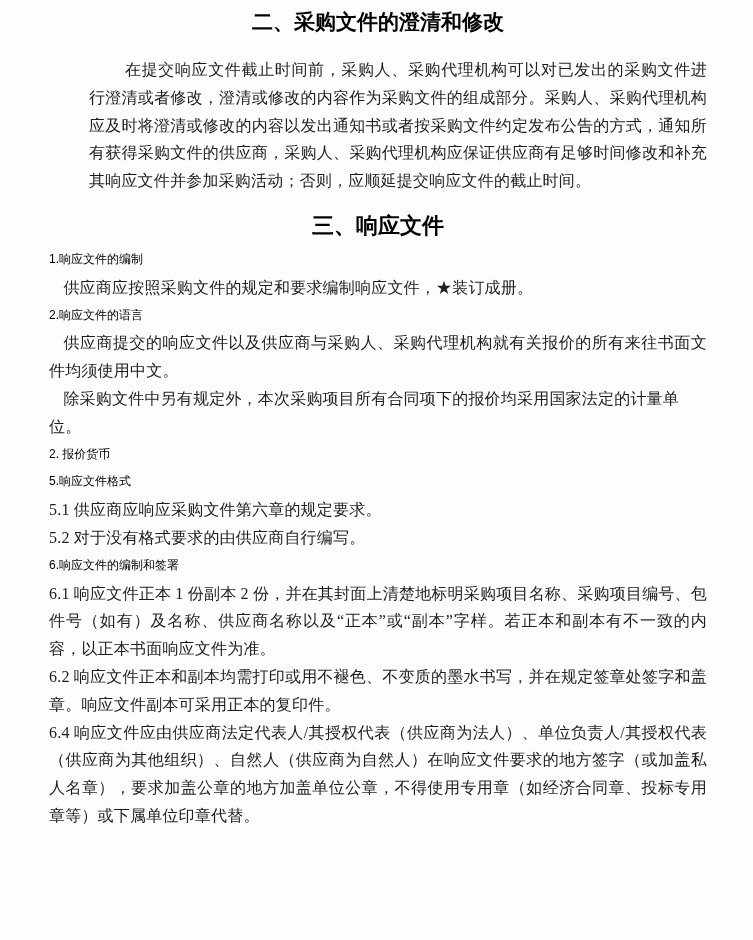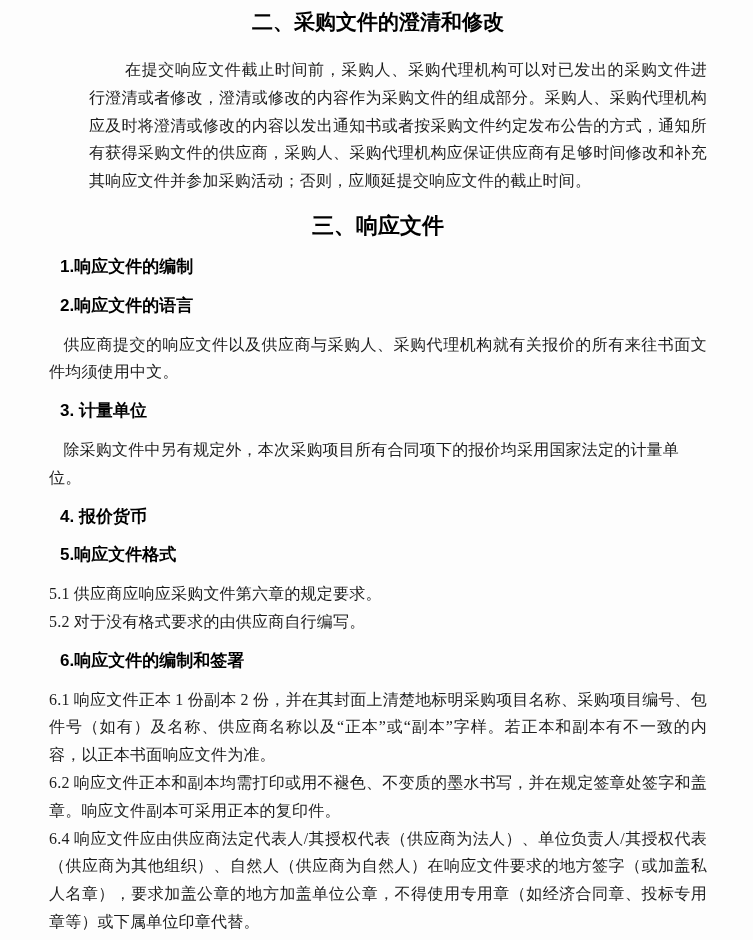--- a/index.html
+++ b/index.html
@@ -39,48 +39,48 @@
   .para {
     margin: 0;
     line-height: 27.8px;
     text-align: justify;
     letter-spacing: 0.2px;
   }
   .noj { text-align: left; }
   .indent2 { text-indent: 2.25em; margin-left: 40px; }
   .indent1 { text-indent: 0.9em; }
   .h2 {
-    margin: 11px;
+    margin: 0;
     font-family: "Liberation Sans", "DejaVu Sans", sans-serif;
-    font-weight: bold;
+    font-weight: normal;
     color: #000000;
-    font-size: 17px;
+    font-size: 12px;
     line-height: 27.8px;
   }
 </style>
 </head>
 <body>
 
 <div class="page">
 
   <div class="h-title t1">二、采购文件的澄清和修改</div>
 
   <p class="para indent2">在提交响应文件截止时间前，采购人、采购代理机构可以对已发出的采购文件进行澄清或者修改，澄清或修改的内容作为采购文件的组成部分。采购人、采购代理机构应及时将澄清或修改的内容以发出通知书或者按采购文件约定发布公告的方式，通知所有获得采购文件的供应商，采购人、采购代理机构应保证供应商有足够时间修改和补充其响应文件并参加采购活动；否则，应顺延提交响应文件的截止时间。</p>
 
   <div class="h-title t2">三、响应文件</div>
 
   <div class="h2">1.响应文件的编制</div>
+  <p class="para indent1 noj">供应商应按照采购文件的规定和要求编制响应文件，★装订成册。</p>
 
   <div class="h2">2.响应文件的语言</div>
   <p class="para indent1">供应商提交的响应文件以及供应商与采购人、采购代理机构就有关报价的所有来往书面文件均须使用中文。</p>
 
-  <div class="h2">3. 计量单位</div>
   <p class="para indent1 noj">除采购文件中另有规定外，本次采购项目所有合同项下的报价均采用国家法定的计量单位。</p>
 
-  <div class="h2">4. 报价货币</div>
+  <div class="h2">2. 报价货币</div>
 
   <div class="h2">5.响应文件格式</div>
   <p class="para noj">5.1 供应商应响应采购文件第六章的规定要求。</p>
   <p class="para noj">5.2 对于没有格式要求的由供应商自行编写。</p>
 
   <div class="h2">6.响应文件的编制和签署</div>
   <p class="para">6.1 响应文件正本 1 份副本 2 份，并在其封面上清楚地标明采购项目名称、采购项目编号、包件号（如有）及名称、供应商名称以及“正本”或“副本”字样。若正本和副本有不一致的内容，以正本书面响应文件为准。</p>
   <p class="para">6.2 响应文件正本和副本均需打印或用不褪色、不变质的墨水书写，并在规定签章处签字和盖章。响应文件副本可采用正本的复印件。</p>
   <p class="para">6.4 响应文件应由供应商法定代表人/其授权代表（供应商为法人）、单位负责人/其授权代表（供应商为其他组织）、自然人（供应商为自然人）在响应文件要求的地方签字（或加盖私人名章），要求加盖公章的地方加盖单位公章，不得使用专用章（如经济合同章、投标专用章等）或下属单位印章代替。</p>
 

